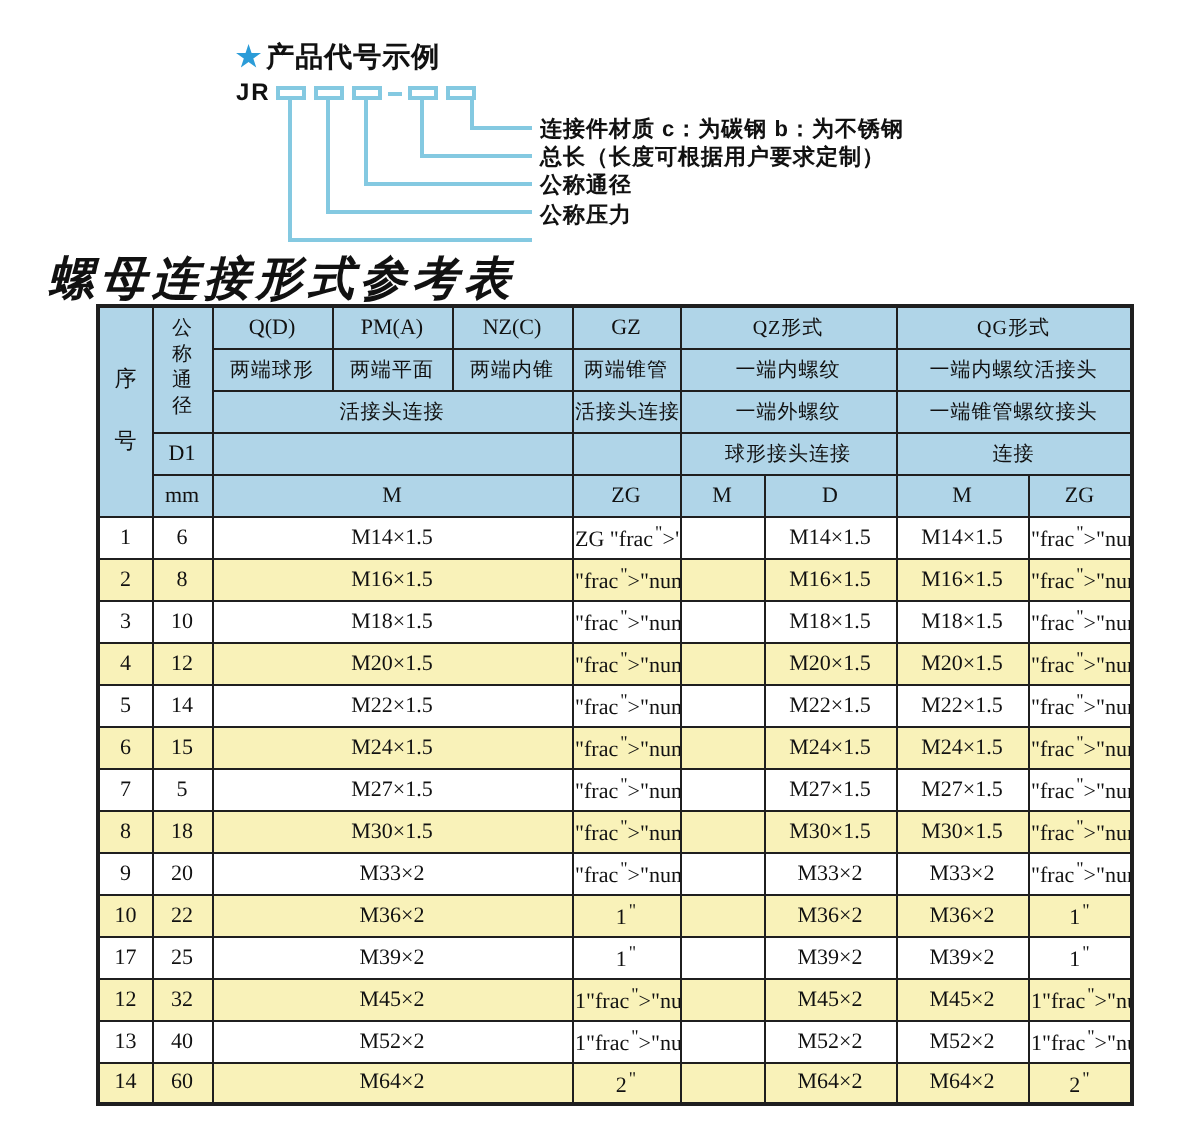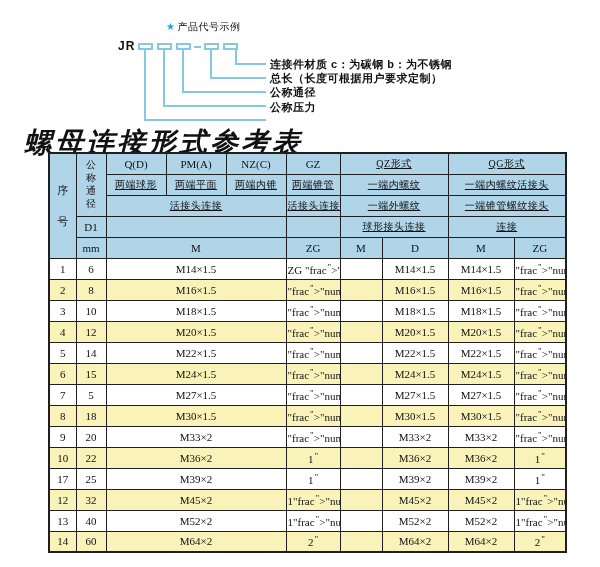--- a/index.html
+++ b/index.html
@@ -9,23 +9,22 @@
     background:#ffffff;
     font-family:"Liberation Sans", sans-serif;
     color:#111;
     overflow:hidden;
   }
 
   
   .diagram { position:absolute; left:0; top:0; width:600px; height:150px; }
   .diag-heading {
     position:absolute; left:118px; top:20px;
-    font-size:10px; font-weight:normal; letter-spacing:0.5px;
+    font-size:14px; font-weight:bold; letter-spacing:0.5px;
     white-space:nowrap;
-    margin-left:48px;
   }
   .diag-heading .star { color:var(--star-blue); margin-right:2px; }
   .code-prefix {
     position:absolute; left:118px; top:39px;
     font-size:12px; font-weight:bold; letter-spacing:1px;
   }
   .code-box {
     position:absolute; top:43px; width:15px; height:7px;
     border:2px solid var(--diagram-line); background:#fff;
   }
@@ -38,42 +37,42 @@
     position:absolute; left:270px;
     font-size:11px; font-weight:bold; white-space:nowrap;
     letter-spacing:0.5px;
   }
 
   
   .table-title {
     position:absolute; left:24px; top:124px;
     font-family:"Liberation Serif", serif;
     font-style:italic;
-    font-size:28px; font-weight:bold; letter-spacing:3px;
+    font-size:23px; font-weight:bold; letter-spacing:3px;
     white-space:nowrap;
   }
 
   
   table.ref {
     position:absolute; left:48px; top:152px;
     border-collapse:collapse; table-layout:fixed;
     width:517px;
     font-family:"Liberation Serif", serif;
     font-size:11px;
     background:#fff;
     border:2px solid var(--border);
   }
   table.ref td {
     border:1px solid var(--border);
     text-align:center; vertical-align:middle;
     height:21px; padding:0 1px;
     overflow:hidden; white-space:nowrap;
   }
   table.ref thead td { background:var(--header-bg); }
-  .cn { font-size:10px; letter-spacing:0.5px;text-decoration:underline; }
+  .cn { font-size:10px; letter-spacing:0.5px; }
   tbody tr.alt td { background:var(--row-alt-bg); }
   tbody td { background:var(--row-bg); }
 
   .vchars { display:flex; flex-direction:column; align-items:center; justify-content:center; height:100%; }
   .vchars span { display:block; line-height:1; }
   .serial-head .vchars span { margin:10px 0; font-size:11px; }
   .dn-head .vchars span { margin:1.5px 0; font-size:10px; }
   .inch { font-size:9px; vertical-align:4px; margin-left:1px; }
 </style>
 </head>

